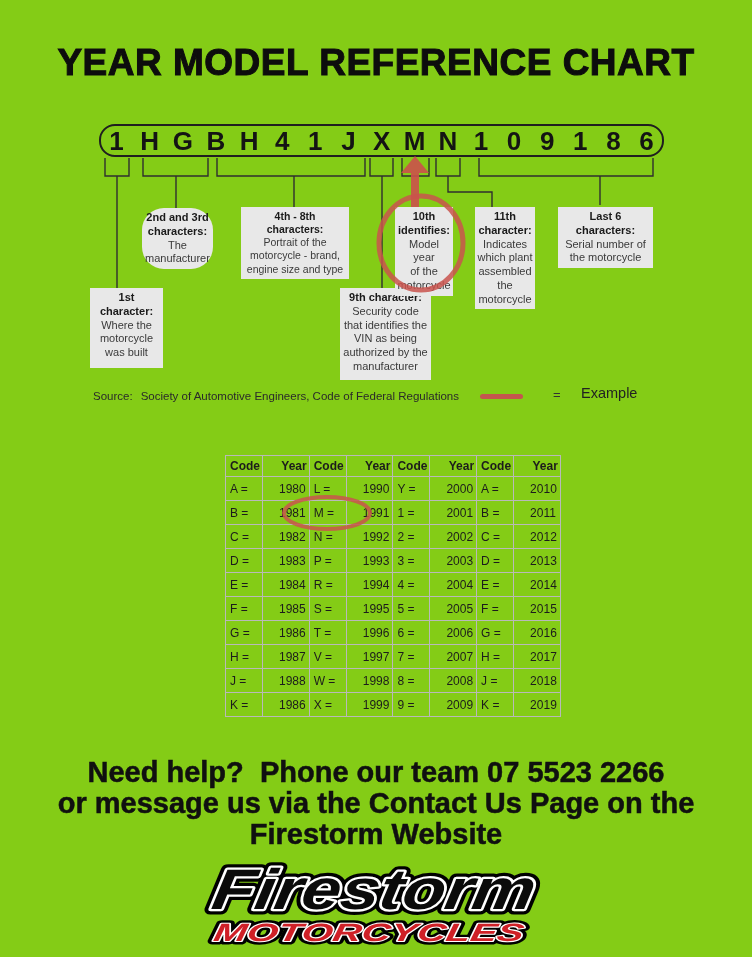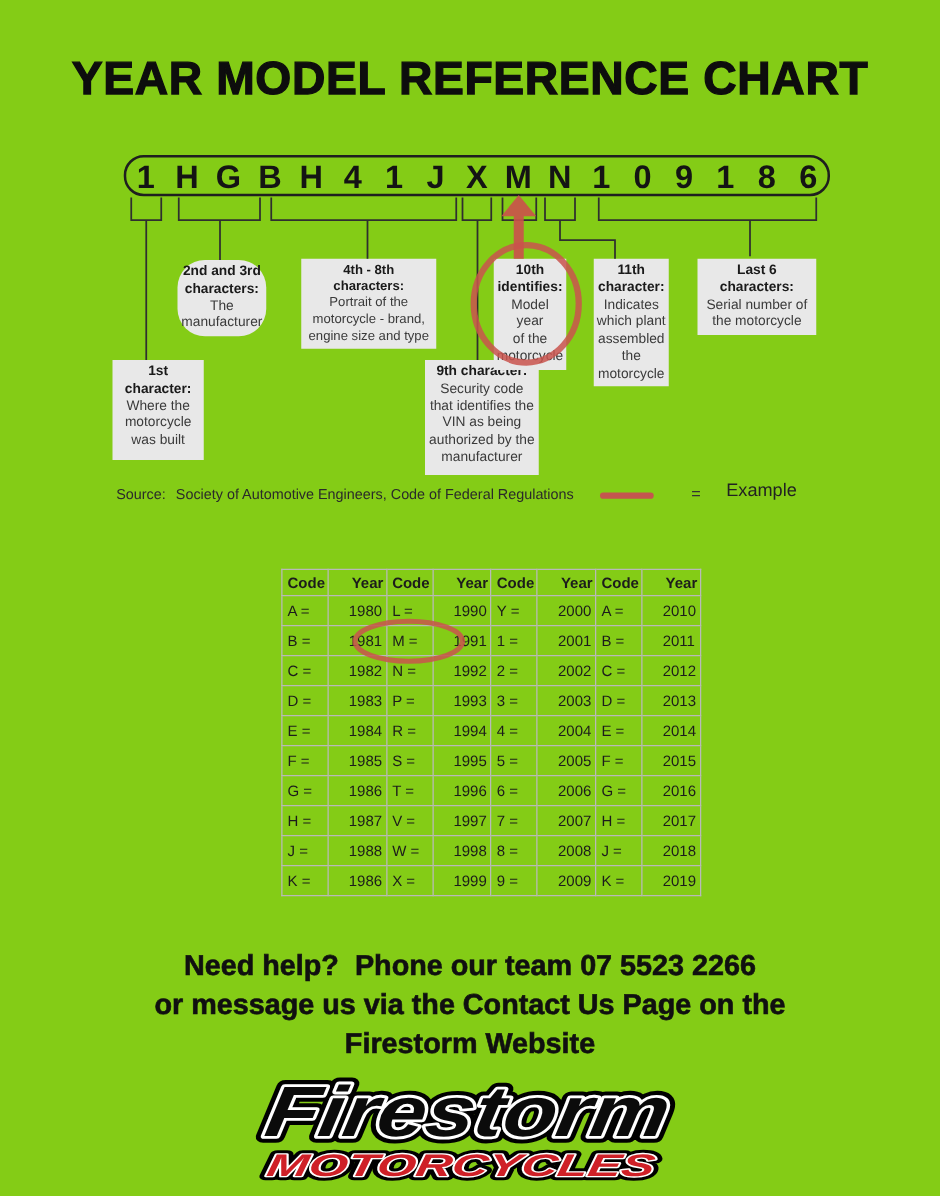--- a/index.html
+++ b/index.html
@@ -36,21 +36,21 @@
   table.codes{position:absolute;left:225px;top:455px;border-collapse:collapse;
               font-size:12px;color:#1c1c1c;}
   table.codes th,table.codes td{border:1px solid #b9b9b9;box-sizing:border-box;
               height:24px;vertical-align:middle;}
   table.codes th{font-weight:700;text-align:right;padding:2px 2px 2px 4px;height:21px;}
   td.tc{width:36px;text-align:left;padding:3px 2px 3px 4px;}
   td.ty{width:33px;text-align:left;padding:3px 3px 3px 16px;}
   th.wc{width:36px;} th.wy{width:33px;}
 
   .help{position:absolute;top:757px;left:0;width:100%;text-align:center;
-        font-size:23px;font-weight:700;line-height:31px;color:#101010;
+        font-size:29px;font-weight:700;line-height:31px;color:#101010;
         white-space:pre-wrap;-webkit-text-stroke:.5px #101010;}
 
   .logo-wrap{position:absolute;left:186px;top:853px;}
 
   svg.overlay{position:absolute;left:0;top:0;width:752px;height:957px;
               pointer-events:none;z-index:10;}
 </style>
 </head>
 <body>
 

